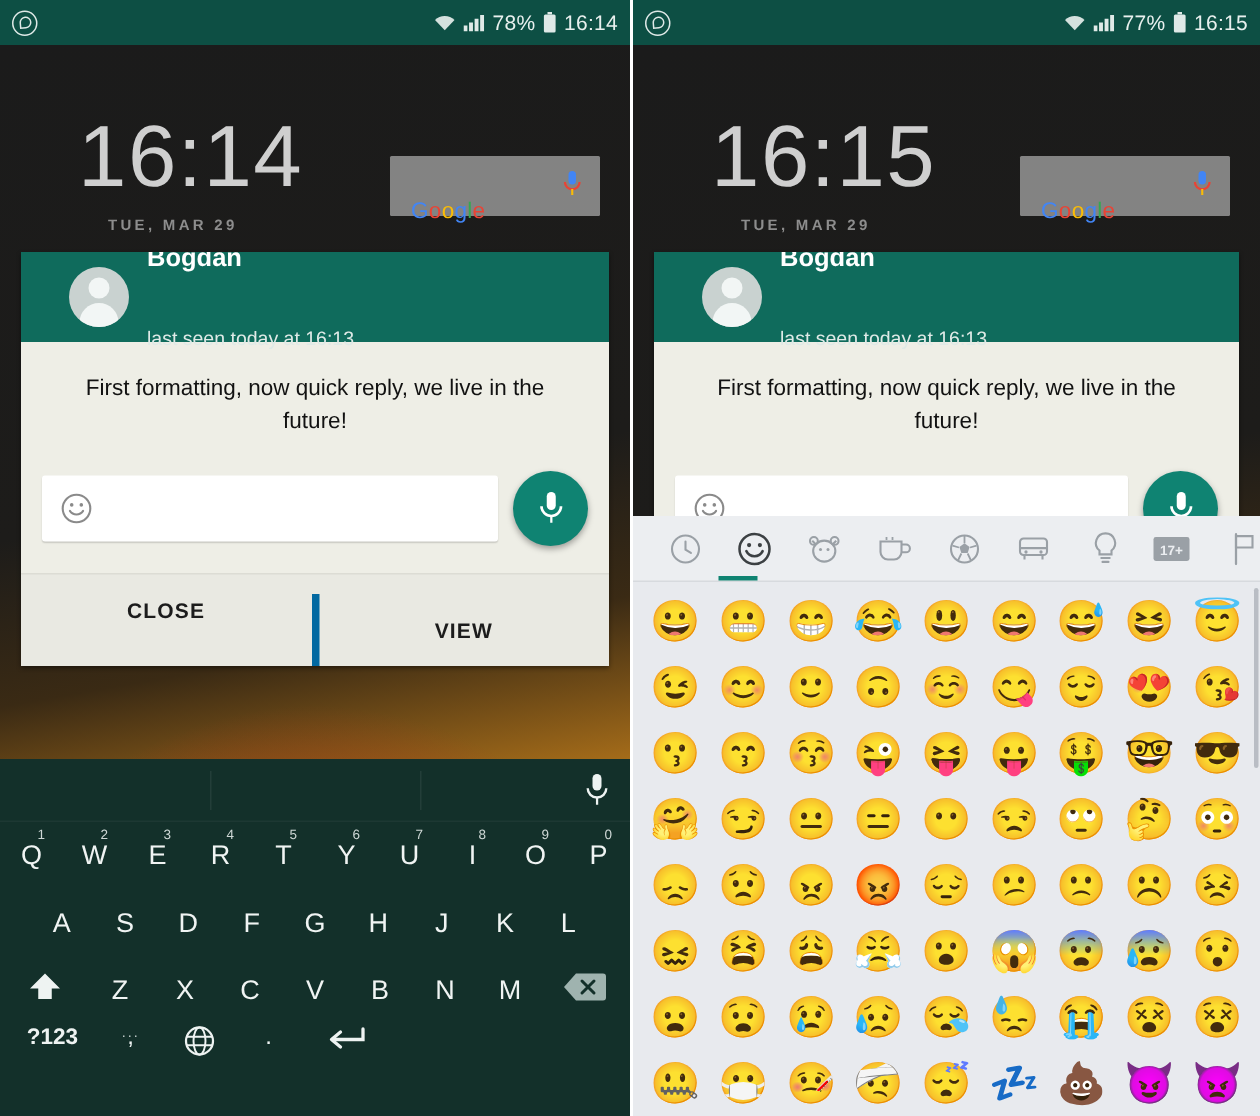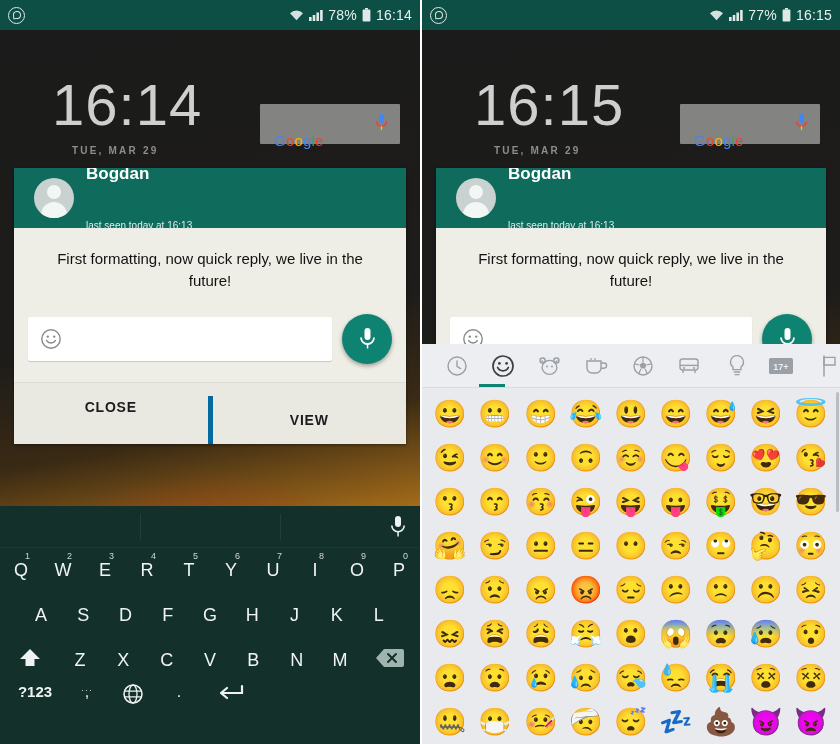--- a/index.html
+++ b/index.html
@@ -71,36 +71,36 @@
 
   
   .notif {
     position: absolute; left: 14px; right: 14px; top: 138px;
     background: #eeeee6;
     box-shadow: 0 1px 3px rgba(0,0,0,.45);
     overflow: hidden;
   }
   .notif-head {
     background: #0f6b5c; display: flex; align-items: center; gap: 12px;
-    padding: 10px 20px; height: 60px;
+    padding: 10px 32px; height: 60px;
   }
   .avatar {
     width: 40px; height: 40px; border-radius: 50%; background: #c9d2d0;
     position: relative; flex: 0 0 40px; overflow: hidden;
   }
   .avatar::before {
     content:""; position:absolute; left:50%; top:7px; transform:translateX(-50%);
     width:14px; height:14px; border-radius:50%; background:#f2f6f5;
   }
   .avatar::after {
     content:""; position:absolute; left:50%; top:24px; transform:translateX(-50%);
     width:26px; height:20px; border-radius:13px 13px 0 0; background:#f2f6f5;
   }
   .notif-name { color:#fff; font-size:17px; font-weight:700; line-height:1.15; }
-  .notif-sub { color:#dfeae7; font-size:10px; line-height:1.25;margin-top:36px; }
+  .notif-sub { color:#dfeae7; font-size:13px; line-height:1.25;margin-top:36px; }
   .notif-body {
     padding: 20px 24px 8px; text-align:center; color:#121212;
     font-size:15px; line-height:1.45;
   }
   .reply-row { display:flex; align-items:center; gap:10px; padding: 14px 14px 18px; }
   .reply-field {
     flex:1; height:44px; background:#fff; border-radius:2px;
     display:flex; align-items:center; padding: 0 12px;
     box-shadow: 0 1px 1px rgba(0,0,0,.16);
   }

